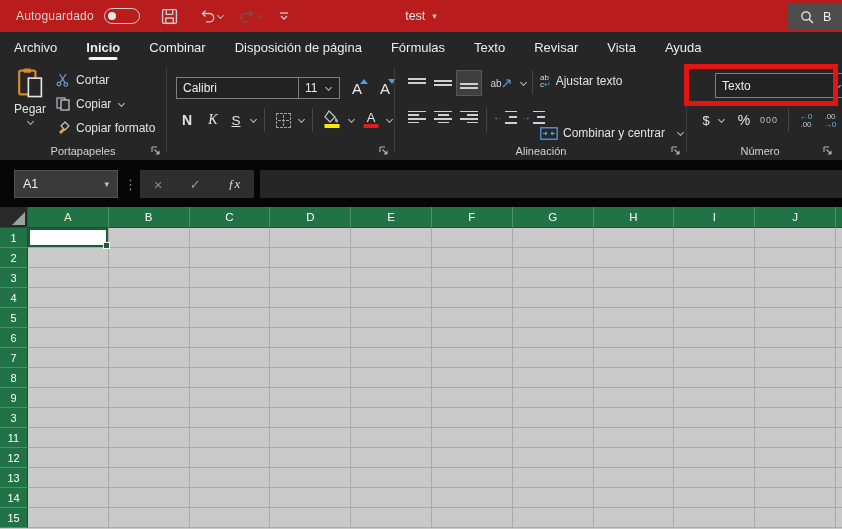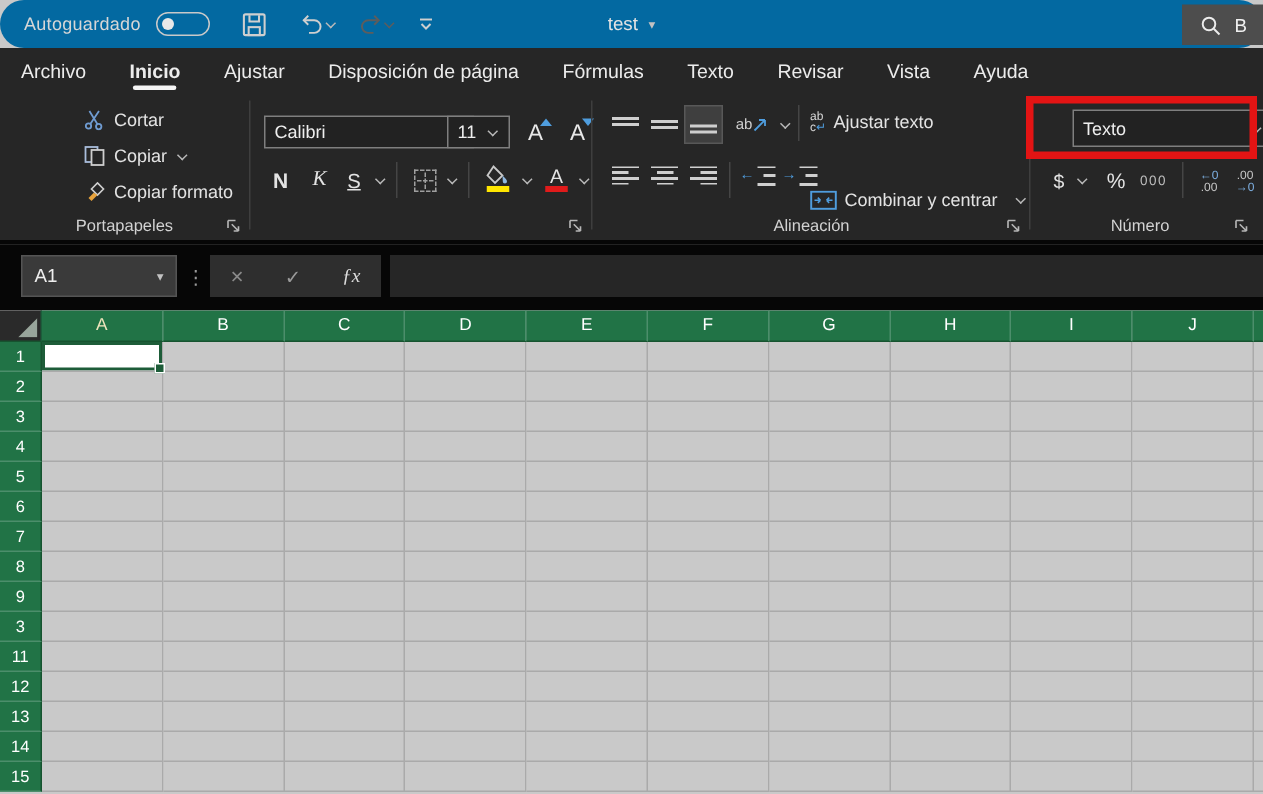--- a/index.html
+++ b/index.html
@@ -1,21 +1,21 @@
 <!DOCTYPE html>
 <html><head>
 <meta charset="utf-8">
 <style>
   * { margin:0; padding:0; box-sizing:border-box; }
   html,body { width:842px; height:529px; overflow:hidden; background:#c9c9c9;
     font-family:"Liberation Sans", sans-serif; -webkit-font-smoothing:antialiased; }
 
   
-  .titlebar { position:absolute; left:0; top:0; width:842px; height:32px; background:#0369a1;
-    display:flex; align-items:center; color:#d6d6d6; font-size:12px;border-radius:16px; }
+  .titlebar { position:absolute; left:0; top:0; width:842px; height:32px; background:#b91c1c;
+    display:flex; align-items:center; color:#d6d6d6; font-size:12px; }
   .qat { display:flex; align-items:center; gap:0; padding-left:16px; }
   .autosave-lbl { margin-right:10px; letter-spacing:.2px; }
   .toggle { width:36px; height:16px; border:1.5px solid #c9c9c9; border-radius:9px; position:relative; cursor:pointer; }
   .toggle .knob { position:absolute; left:3px; top:2.5px; width:8px; height:8px; border-radius:50%; background:#e8e8e8; }
   .tb-btn { display:flex; align-items:center; justify-content:center; height:26px; padding:0 7px; cursor:pointer; }
   .tb-btn svg { display:block; }
   .dim svg path, .dim svg rect { stroke:#5d5d5d !important; }
   .chev { width:9px; height:8px; display:inline-block; position:relative; }
   .chev::before { content:""; position:absolute; left:2px; top:1px; width:4px; height:4px;
     border-right:1.3px solid #b9b9b9; border-bottom:1.3px solid #b9b9b9; transform:rotate(45deg); }
@@ -177,21 +177,21 @@
 </div>
 
 <div class="tabrow">
   <div class="tab">
       <span>Archivo</span>
     </div>
   <div class="tab active">
       <span>Inicio</span>
     </div>
   <div class="tab">
-      <span>Ajustar</span>
+      <span>Combinar</span>
     </div>
   <div class="tab">
       <span>Disposición de página</span>
     </div>
   <div class="tab">
       <span>Fórmulas</span>
     </div>
   <div class="tab">
       <span>Texto</span>
     </div>
@@ -201,20 +201,29 @@
   <div class="tab">
       <span>Vista</span>
     </div>
   <div class="tab">
       <span>Ayuda</span>
     </div>
 </div>
 
 <div class="ribbon">
 
+  <div class="paste-btn">
+    <svg width="26" height="32" viewBox="0 0 24 29">
+      <rect x="2" y="3" width="15" height="22" rx="1.5" fill="none" stroke="#d9882a" stroke-width="2"></rect>
+      <rect x="6" y="1" width="7" height="4" rx="1" fill="#d9882a"></rect>
+      <rect x="10.5" y="10" width="12" height="17" fill="#262626" stroke="#e3e3e3" stroke-width="1.5"></rect>
+    </svg>
+    <span class="lbl">Pegar</span>
+    <span class="chev" style="margin-top:2px"></span>
+  </div>
   <div class="clip-row" style="top:8px">
     <svg width="14" height="14" viewBox="0 0 14 14">
         <circle cx="3" cy="11" r="1.8" fill="none" stroke="#6f9bd1" stroke-width="1.2"></circle>
         <circle cx="9.8" cy="11.4" r="1.8" fill="none" stroke="#6f9bd1" stroke-width="1.2"></circle>
         <path d="M4.2 9.6 L10 1 M3.6 1 L9 9.8" stroke="#6f9bd1" stroke-width="1.2" fill="none"></path>
       </svg>
     <span>Cortar</span>
   </div>
   <div class="clip-row" style="top:32px">
     <svg width="14" height="14" viewBox="0 0 14 14">

